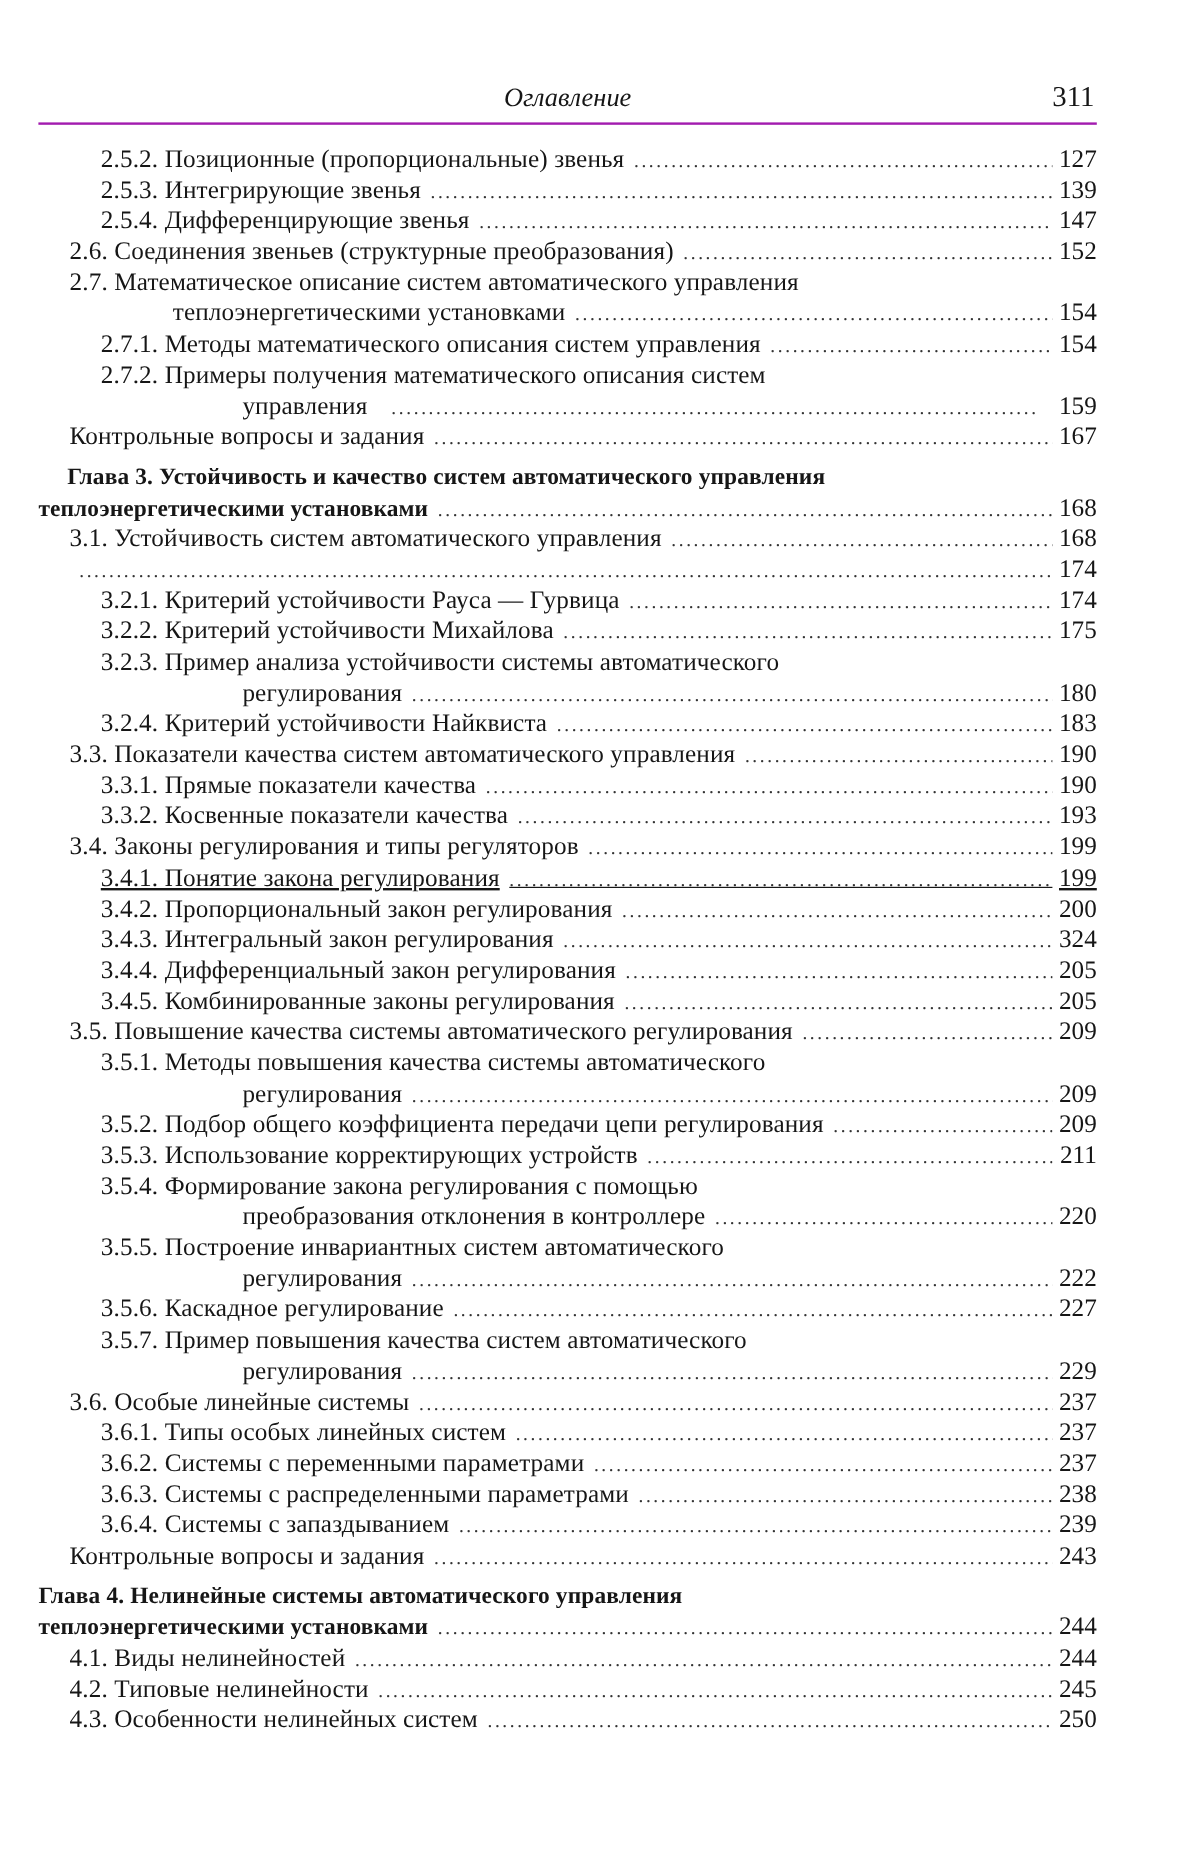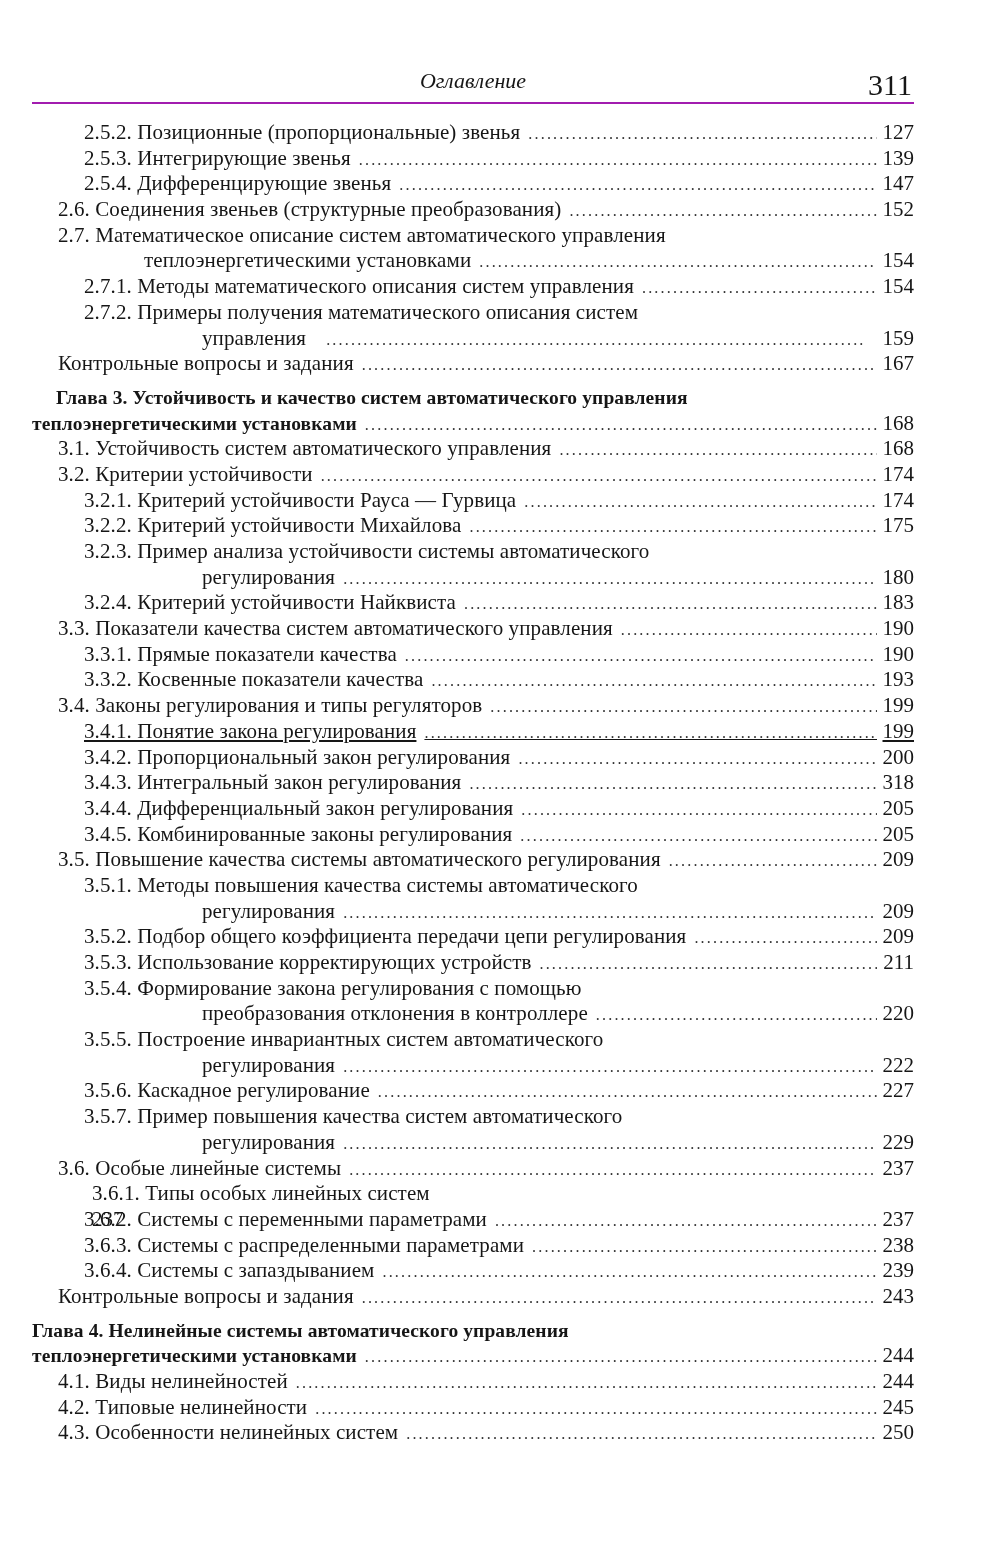--- a/index.html
+++ b/index.html
@@ -1,20 +1,20 @@
 <!DOCTYPE html>
 <html><head>
 <meta charset="utf-8">
 <style>
   html, body { margin: 0; padding: 0; background: #ffffff; }
   body { width: 1000px; height: 1541px; position: relative; overflow: hidden; color: #161616;
          font-family: "Liberation Serif", "DejaVu Serif", serif; }
   .header { position: absolute; left: 32px; top: 64px; width: 882px; height: 38px; border-bottom: 2px solid #a21caf; }
   .header-title { position: absolute; left: 0; right: 0; top: 4px; text-align: center; font-style: italic; font-size: 22px; }
-  .header-page { position: absolute; right: 2px; top: 4px; font-size: 30px; }
+  .header-page { position: absolute; right: 2px; top: 4px; font-size: 24px; }
   .toc { position: absolute; left: 32px; top: 120px; width: 882px; }
   .row { position: relative; height: 25.7px; line-height: 25.7px; font-size: 21px; white-space: nowrap; }
   .row.chapter { font-weight: bold; font-size: 19.5px; }
   .row.gap { margin-top: 8px; }
   .line { display: flex; align-items: baseline; height: 25.7px; }
   .txt { flex: 0 0 auto; letter-spacing: 0.1px; }
   .dots { flex: 1 1 auto; overflow: hidden; margin: 0 6px 0 8px; font-weight: normal; font-size: 16px; letter-spacing: 2.2px; color: #333; }
   .dots::before { content: "...................................................................................................................................................................................................................................."; }
   .pg { flex: 0 0 auto; font-weight: normal; font-size: 21px; }
 </style>
@@ -128,21 +128,20 @@
         <div class="line" style="padding-left: 26px;">
           <span class="txt">3.1. Устойчивость систем автоматического управления</span>
           <span class="dots"></span>
           <span class="pg">168</span>
         </div>
       </div>
     </div>
     <div>
       <div class="row">
         <div class="line" style="padding-left: 26px;">
-          <span class="txt">3.2. Критерии устойчивости</span>
           <span class="dots"></span>
           <span class="pg">174</span>
         </div>
       </div>
     </div>
     <div>
       <div class="row">
         <div class="line" style="padding-left: 52px;">
           <span class="txt">3.2.1. Критерий устойчивости Рауса — Гурвица</span>
           <span class="dots"></span>
@@ -234,21 +233,21 @@
           <span class="dots"></span>
           <span class="pg">200</span>
         </div>
       </div>
     </div>
     <div>
       <div class="row">
         <div class="line" style="padding-left: 52px;">
           <span class="txt">3.4.3. Интегральный закон регулирования</span>
           <span class="dots"></span>
-          <span class="pg">318</span>
+          <span class="pg">324</span>
         </div>
       </div>
     </div>
     <div>
       <div class="row">
         <div class="line" style="padding-left: 52px;">
           <span class="txt">3.4.4. Дифференциальный закон регулирования</span>
           <span class="dots"></span>
           <span class="pg">205</span>
         </div>
@@ -359,21 +358,21 @@
       <div class="row">
         <div class="line" style="padding-left: 26px;">
           <span class="txt">3.6. Особые линейные системы</span>
           <span class="dots"></span>
           <span class="pg">237</span>
         </div>
       </div>
     </div>
     <div>
       <div class="row">
-        <div class="line" style="padding-left: 52px; flex-direction: column;">
+        <div class="line" style="padding-left: 52px;">
           <span class="txt">3.6.1. Типы особых линейных систем</span>
           <span class="dots"></span>
           <span class="pg">237</span>
         </div>
       </div>
     </div>
     <div>
       <div class="row">
         <div class="line" style="padding-left: 52px;">
           <span class="txt">3.6.2. Системы с переменными параметрами</span>

